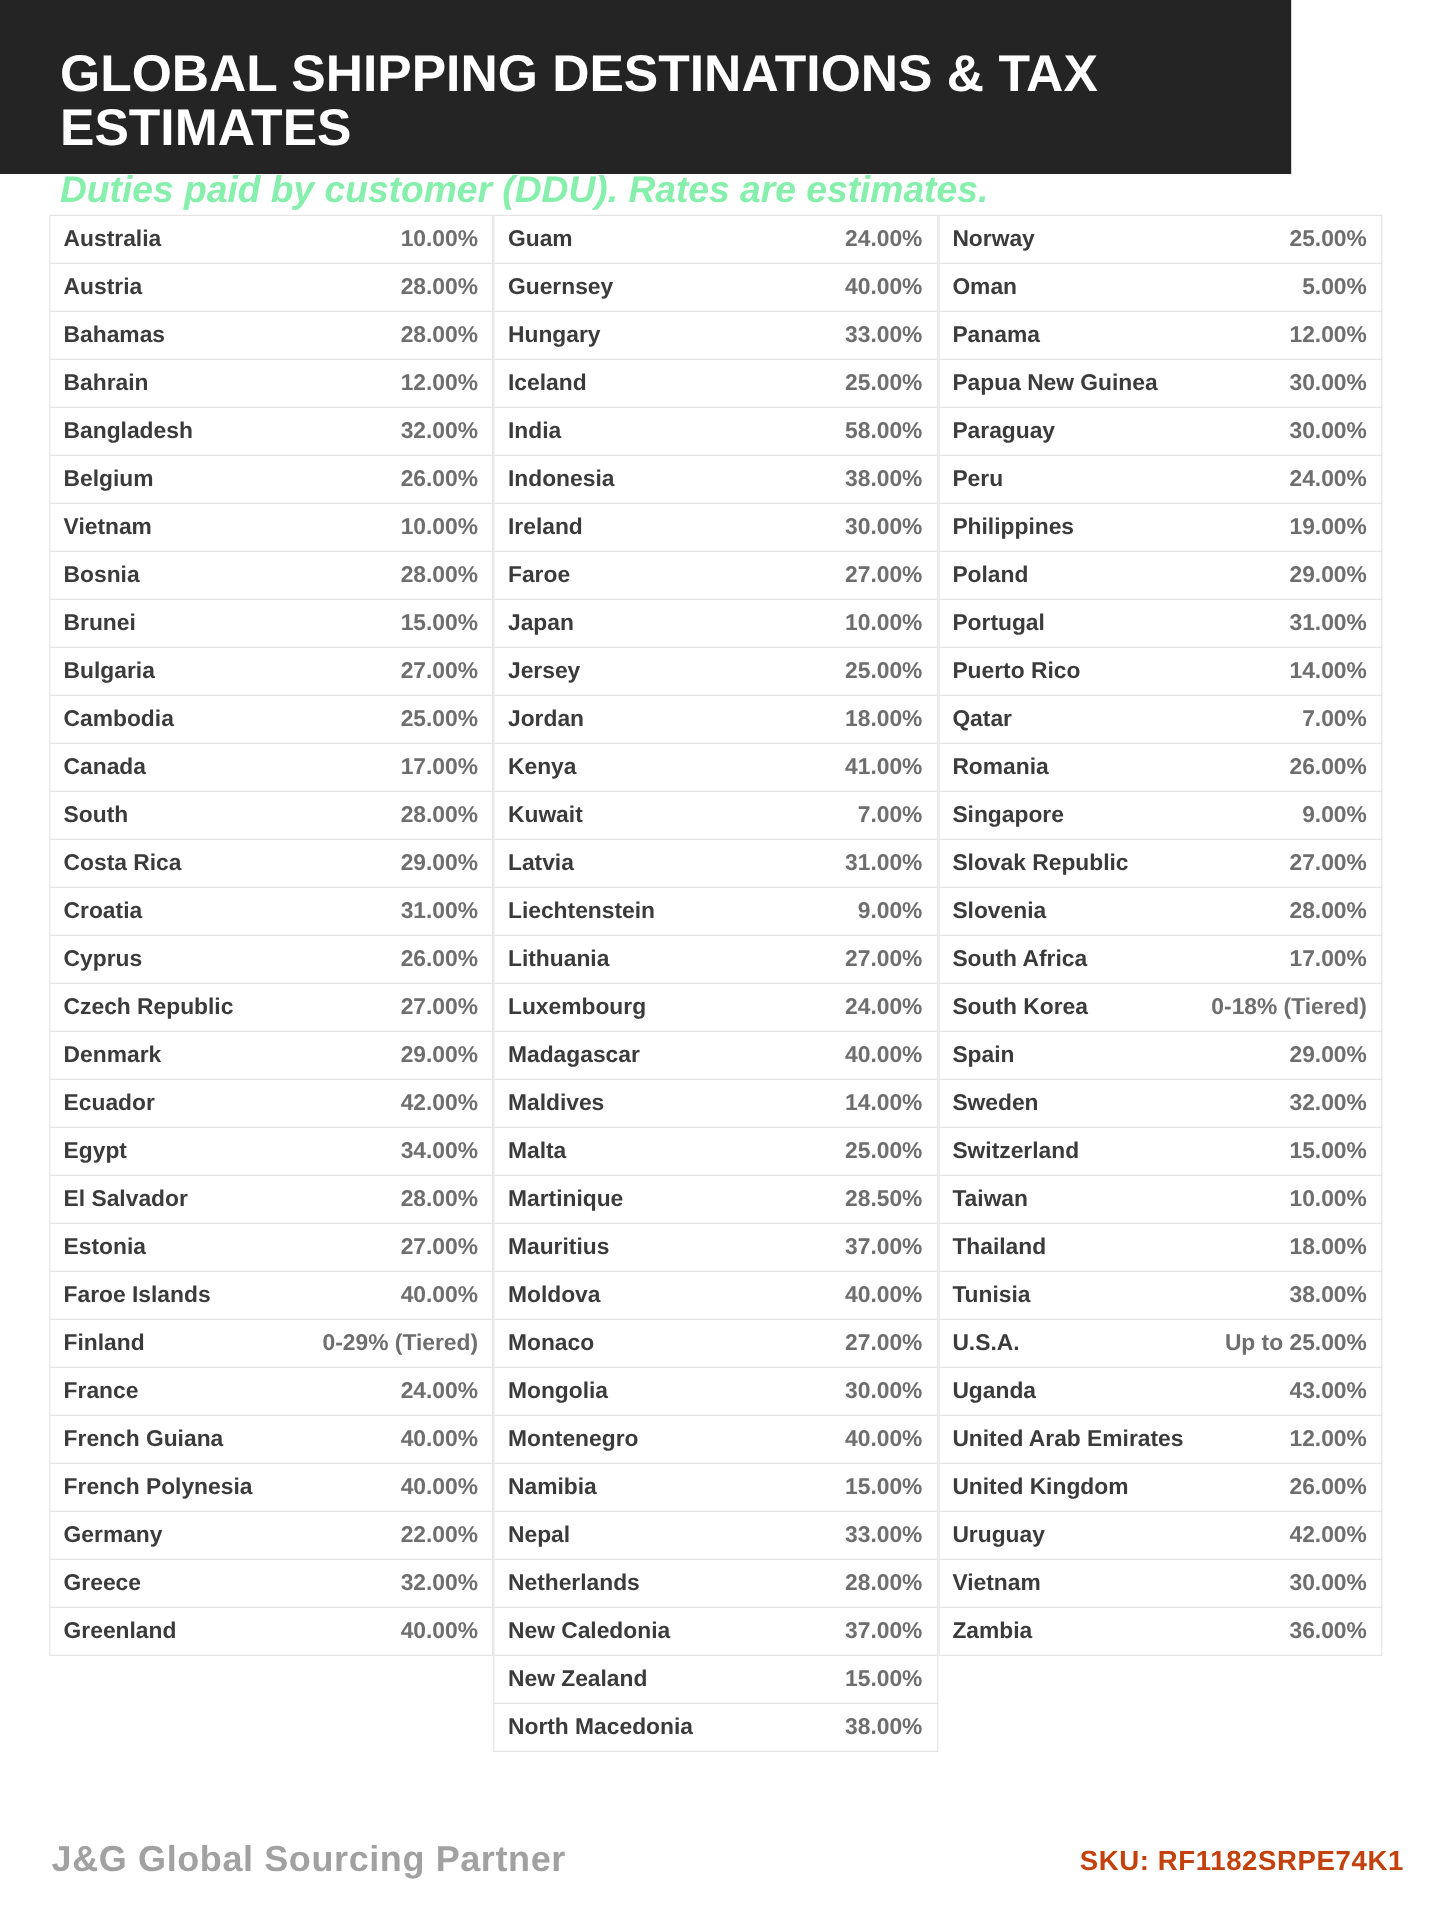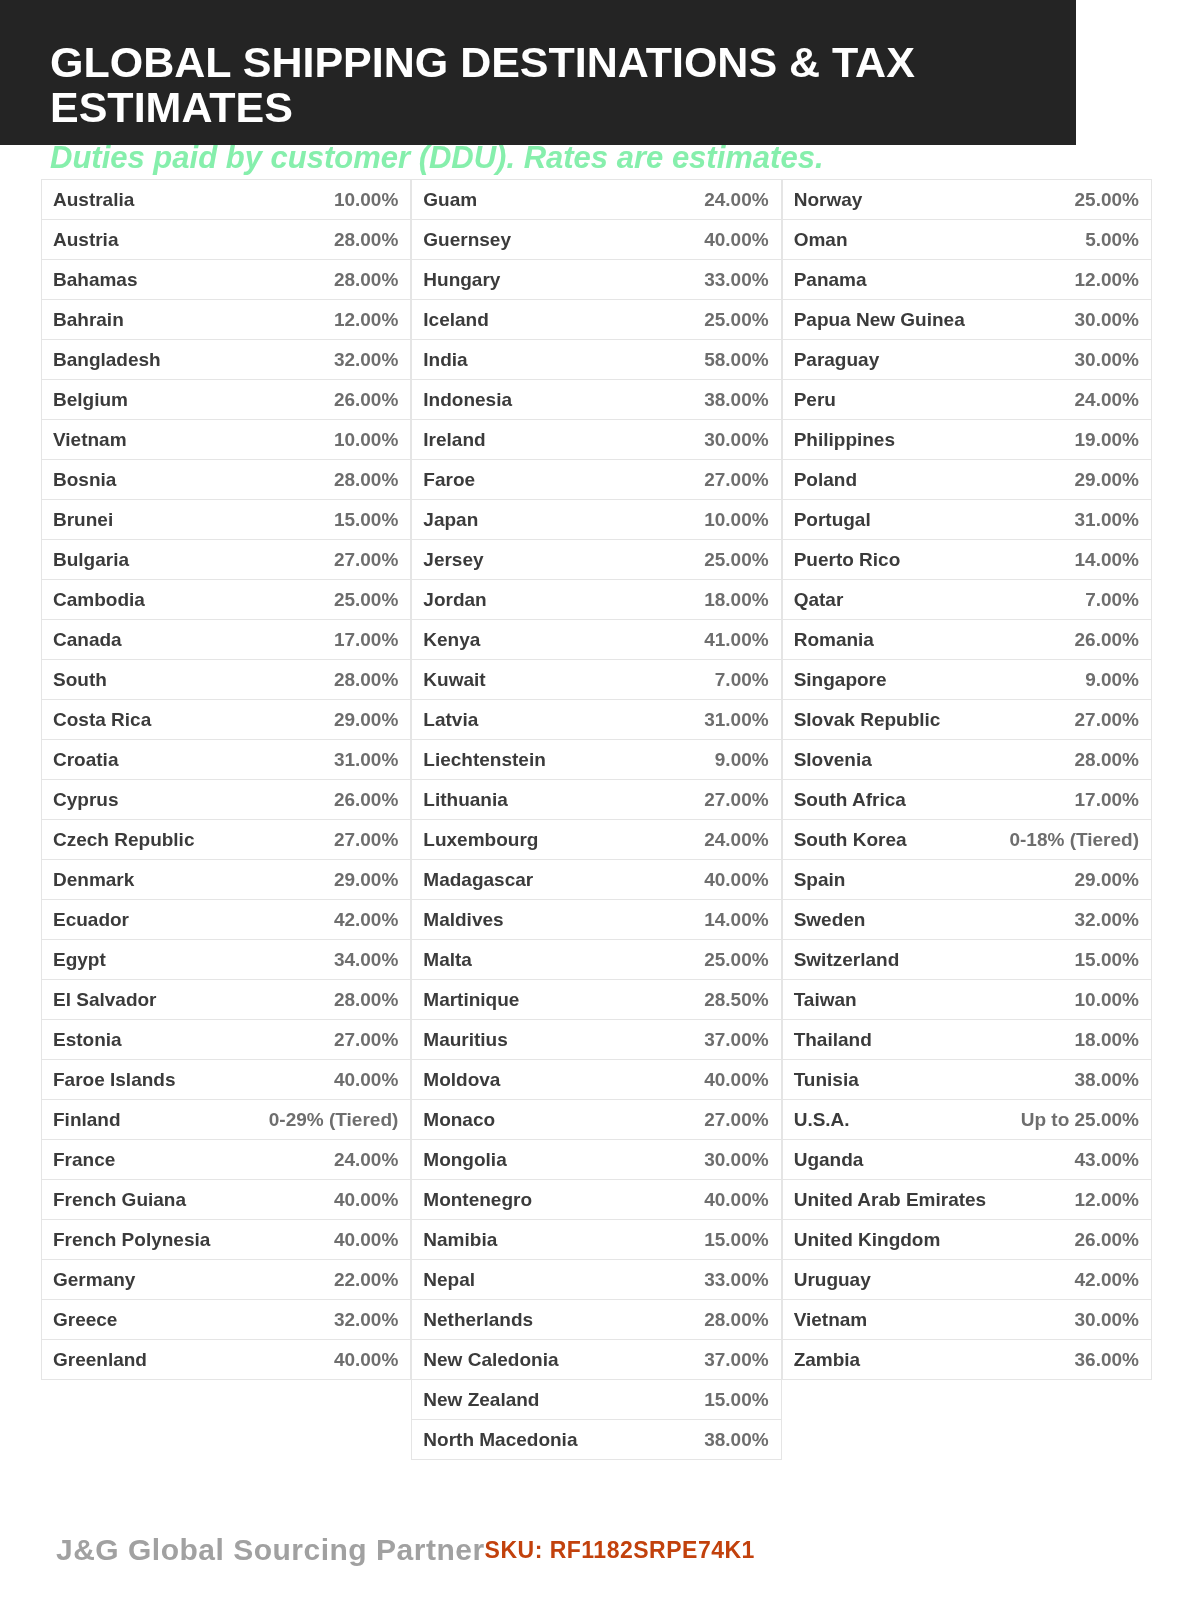--- a/index.html
+++ b/index.html
@@ -73,24 +73,25 @@
   .row .rate {
     font-size: 19px;
     font-weight: 700;
     color: #6e6e6e;
     white-space: nowrap;
   }
 
   
   .footer {
     position: absolute;
-    left: 56px;
+    left: 43px;
     right: 30px;
     top: 1533px;
     display: flex;
+    justify-content: space-between;
     align-items: center;
   }
   .brand {
     font-size: 30px;
     font-weight: 800;
     letter-spacing: 0.5px;
     color: #a1a1a1;
   }
   .sku {
     font-size: 23px;

